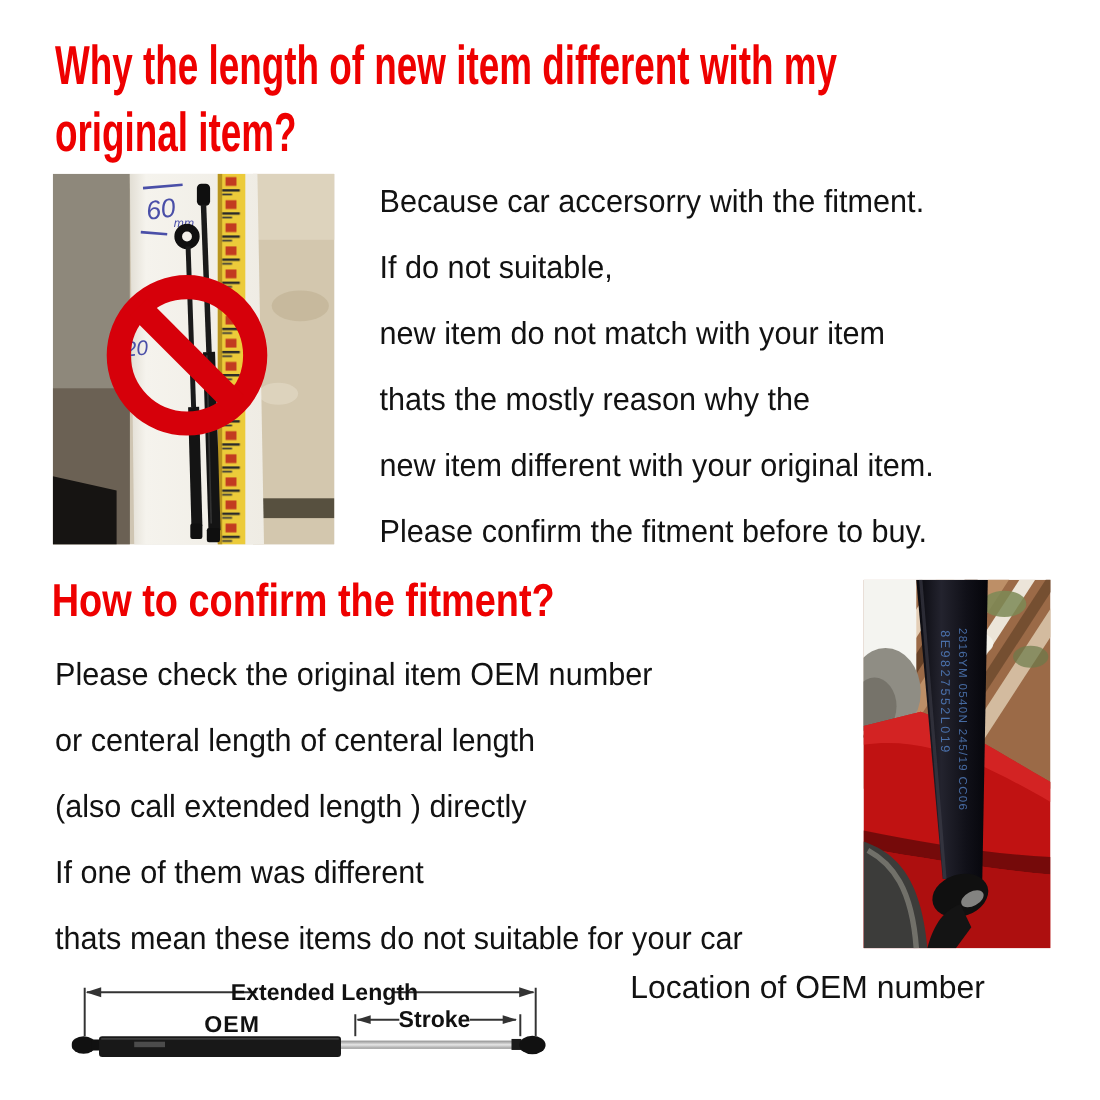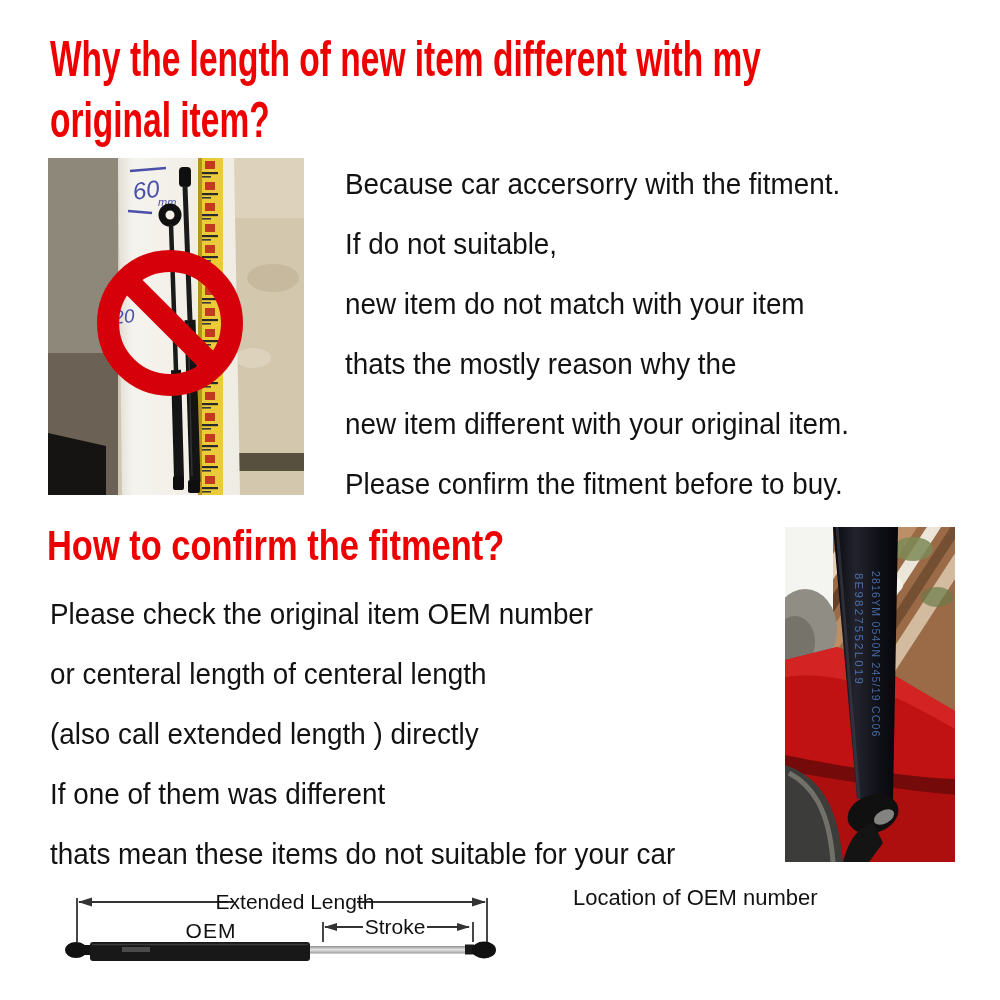--- a/index.html
+++ b/index.html
@@ -11,21 +11,21 @@
   .h1{
     color:#ee0000;font-weight:bold;font-size:50px;white-space:nowrap;
     transform:scaleX(0.67);transform-origin:0 50%;letter-spacing:0px;
   }
   .h2{
     color:#ee0000;font-weight:bold;font-size:42px;white-space:nowrap;
     transform:scaleX(0.82);transform-origin:0 50%;
   }
   .bodyblock{font-size:29px;line-height:60px;color:#121212;white-space:nowrap;
     transform:scaleX(0.96);transform-origin:0 0;}
-  .footerblock{font-size:22px;line-height:52px;color:#121212;white-space:nowrap;}
+  .footerblock{font-size:29px;line-height:52px;color:#121212;white-space:nowrap;}
   svg text{font-family:"Liberation Sans", sans-serif;}
 </style>
 </head>
 <body>
 
 <div class="abs h1" style="left:50px;top:30px;">Why the length of new item different with my</div>
 <div class="abs h1" style="left:50px;top:91px;">original item?</div>
 
 <div class="abs" style="left:48px;top:158px;width:256px;height:337px;">
   <svg width="256" height="337" viewBox="0 0 256 337">
@@ -155,21 +155,21 @@
       <line x1="52" y1="0" x2="74" y2="272" stroke="#3f3f4a" stroke-width="3" opacity="0.6"></line>
       <ellipse cx="88" cy="287" rx="26" ry="19" fill="#101010" transform="rotate(-18 88 287)"></ellipse>
       <ellipse cx="99" cy="290" rx="11" ry="6.5" fill="#8a8a88" transform="rotate(-28 99 290)" opacity="0.95"></ellipse>
       <path d="M58,335 C64,312 74,300 88,295 L98,316 L84,335 Z" fill="#141414"></path>
       <text transform="translate(70,46) rotate(90)" font-size="11.5" letter-spacing="2.2" fill="#4f79b8" opacity="0.9">8E9827552L019</text>
       <text transform="translate(87,44) rotate(90)" font-size="10.5" letter-spacing="1.2" fill="#4f79b8" opacity="0.85">2816YM 0540N 245/19 CC06</text>
     </g>
   </svg>
 </div>
 
-<div class="abs" style="left:65px;top:891px;width:435px;height:78px;">
+<div class="abs" style="left:65px;top:891px;width:435px;height:78px;font-weight:bold;">
   <svg width="435" height="78" viewBox="0 0 435 78">
     <defs>
       <linearGradient id="rodgrad" x1="0" y1="0" x2="0" y2="1">
         <stop offset="0" stop-color="#8f8f8f"></stop>
           <stop offset="0.5" stop-color="#e5e5e5"></stop>
           <stop offset="1" stop-color="#9a9a9a"></stop>
       </linearGradient>
     </defs>
 
     <g stroke="#333" stroke-width="1.8">

